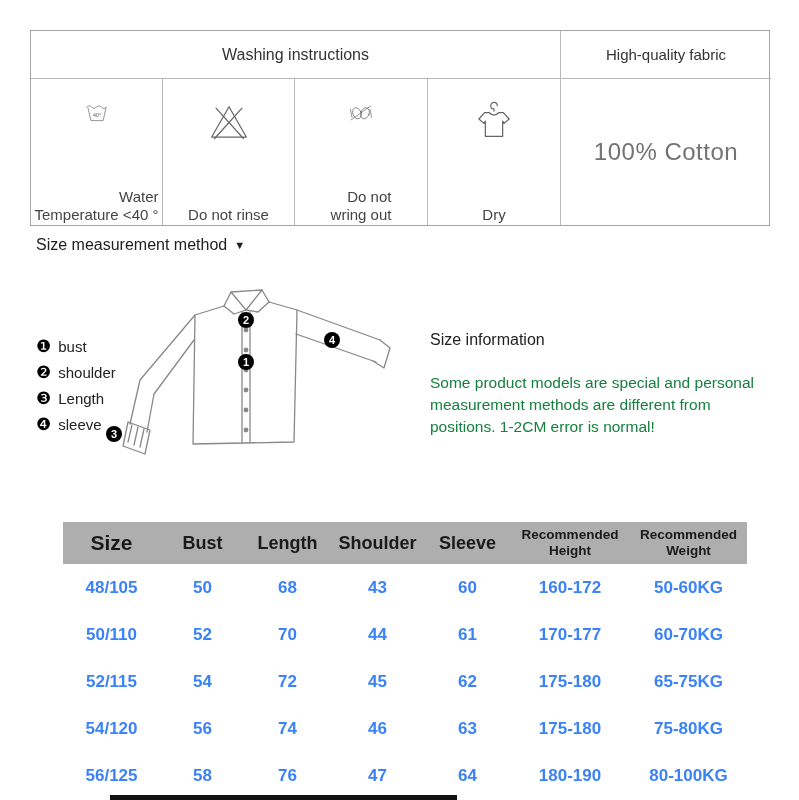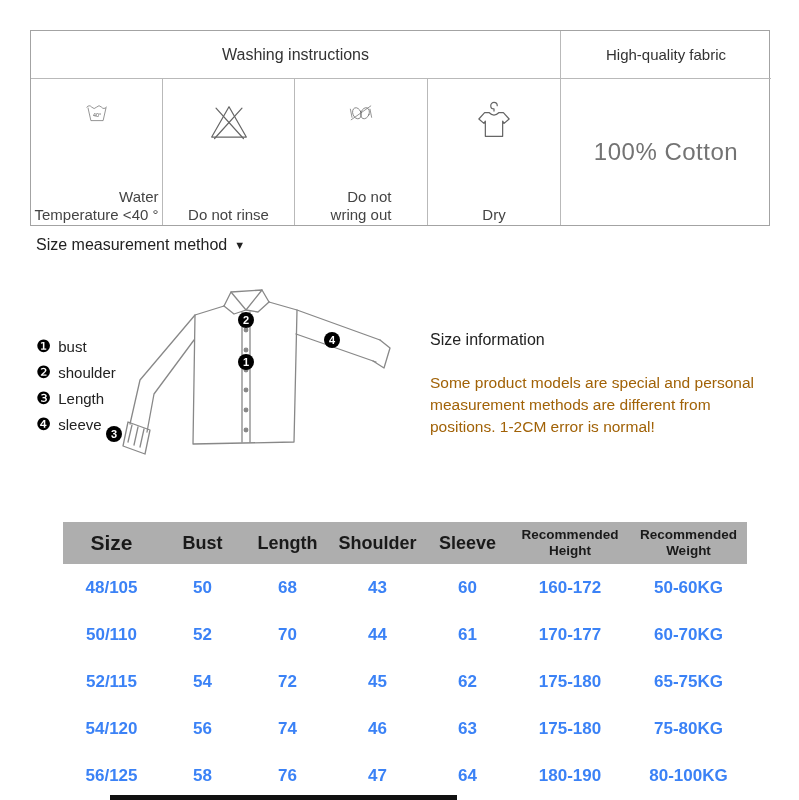--- a/index.html
+++ b/index.html
@@ -45,21 +45,21 @@
   .legend { position:absolute; left:36px; top:333px; }
   .legend-item { display:flex; align-items:center; gap:7px; height:26px; }
   .legend-num { font-size:17px; color:#000; line-height:1; }
   .legend-label { font-size:15px; color:#222; }
 
   .shirt-wrap { position:absolute; left:92px; top:282px; }
 
   .size-info-title { position:absolute; left:430px; top:331px; font-size:16px; color:#222; }
   .size-info-text {
     position:absolute; left:430px; top:372px; width:332px;
-    font-size:15.5px; line-height:1.42; color:#a16207;
+    font-size:15.5px; line-height:1.42; color:#15803d;
   }
 
   
   .size-table {
     position:absolute; left:63px; top:522px; width:684px;
     border-collapse:collapse; table-layout:fixed; text-align:center;
   }
   .size-table thead tr { height:42px; background:#aeaeae;padding-left:41px; }
   .size-table tbody tr { height:47px; background:#fff; }
   .size-table th { color:#1a1a1a; font-weight:bold; vertical-align:middle; }

